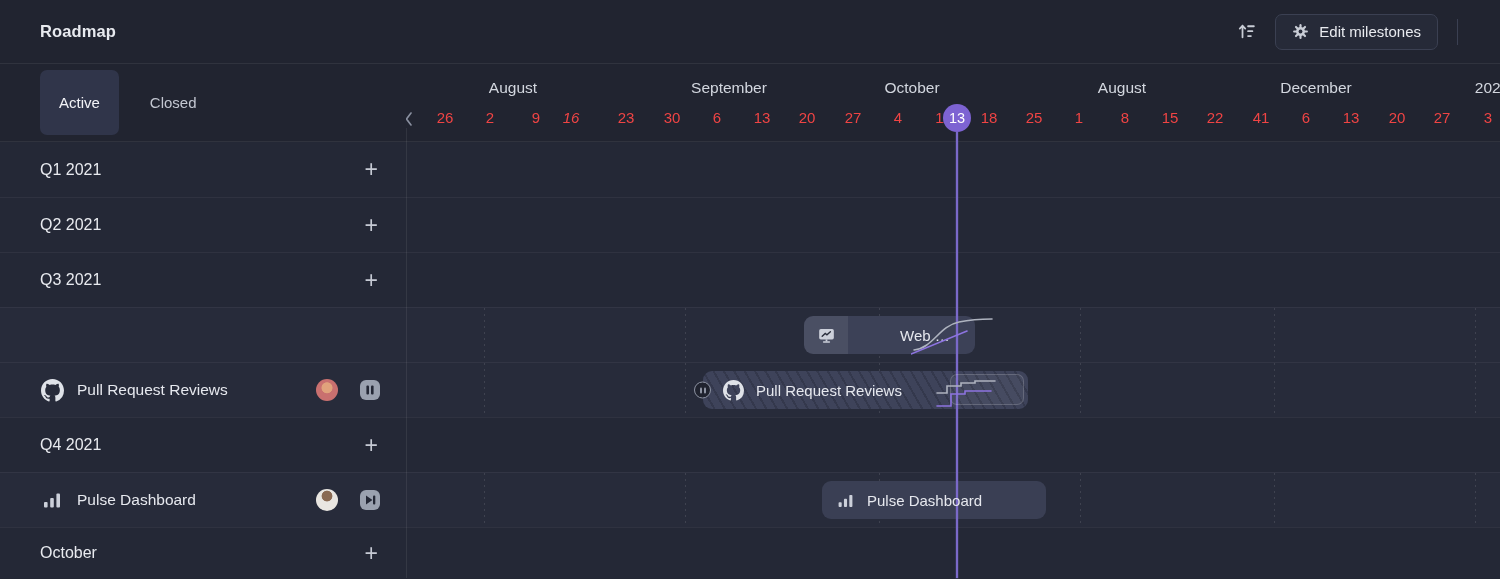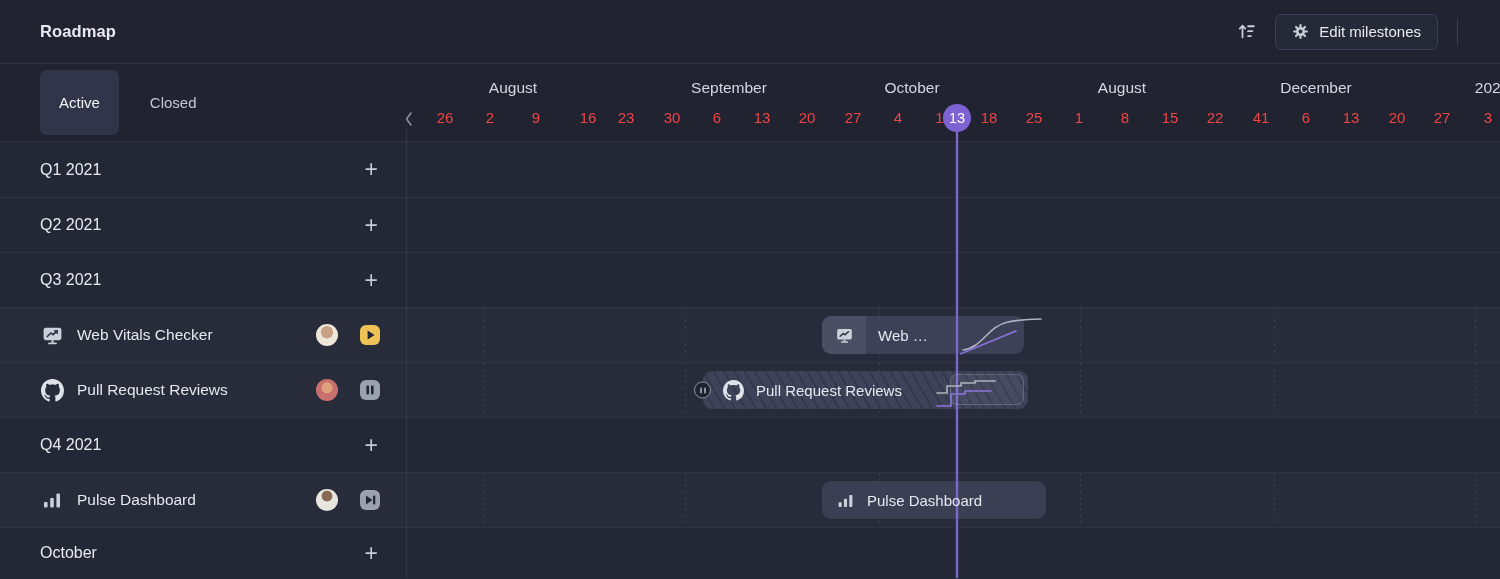--- a/index.html
+++ b/index.html
@@ -135,21 +135,21 @@
 
       <span class="month-label" style="left: 107px;">August</span>
           <span class="month-label" style="left: 323px;">September</span>
           <span class="month-label" style="left: 506px;">October</span>
           <span class="month-label" style="left: 716px;">August</span>
           <span class="month-label" style="left: 910px;">December</span>
           <span class="month-label" style="left: 1086px;">2022</span>
           <span class="week-tick" style="left: 39px;">26</span>
           <span class="week-tick" style="left: 84px;">2</span>
           <span class="week-tick" style="left: 130px;">9</span>
-          <span class="week-tick" style="left: 182px;">16</span>
+          <span class="week-tick" style="left: 165px; font-style: italic;">16</span>
           <span class="week-tick" style="left: 220px;">23</span>
           <span class="week-tick" style="left: 266px;">30</span>
           <span class="week-tick" style="left: 311px;">6</span>
           <span class="week-tick" style="left: 356px;">13</span>
           <span class="week-tick" style="left: 401px;">20</span>
           <span class="week-tick" style="left: 447px;">27</span>
           <span class="week-tick" style="left: 492px;">4</span>
           <span class="week-tick" style="left: 537px;">11</span>
           <span class="week-tick" style="left: 583px;">18</span>
           <span class="week-tick" style="left: 628px;">25</span>
@@ -190,39 +190,21 @@
         </div>
       </div>
 
       <div class="row-band project">
           <div class="gridline" style="left: 1475px;"></div>
           <div class="gridline" style="left: 1274px;"></div>
           <div class="gridline" style="left: 1080px;"></div>
           <div class="gridline" style="left: 879px;"></div>
           <div class="gridline" style="left: 685px;"></div>
           <div class="gridline" style="left: 484px;"></div>
-        <div class="side-cell">
-          <span class="proj-icon">
-            <svg width="23" height="23" viewBox="0 0 22 22">
-              <rect x="2.5" y="3.5" width="17" height="12" rx="2" fill="#ccd0da"></rect>
-              <path d="M6 12 L9.5 8.6 L11.5 10.2 L15.5 6.6" stroke="#2a2e3c" stroke-width="1.5" fill="none" stroke-linecap="round"></path>
-              <path d="M15.5 6.6 l-2.6 .1 M15.5 6.6 l-.1 2.6" stroke="#2a2e3c" stroke-width="1.3" stroke-linecap="round"></path>
-              <rect x="10" y="15.5" width="2" height="2.4" fill="#ccd0da"></rect>
-              <rect x="6.8" y="17.6" width="8.4" height="1.7" rx=".85" fill="#ccd0da"></rect>
-            </svg>
-          </span>
-          <span class="proj-label">Web Vitals Checker</span>
-          <span class="avatar avatar-1"></span>
-          <span class="badge" style="background:#eec254;">
-            <svg width="20" height="20" viewBox="0 0 20 20">
-                <polygon points="7.6,5.4 14.6,10 7.6,14.6" fill="#232735"></polygon>
-              </svg>
-          </span>
-        </div>
-        <div class="bar bar-wvc" style="left: 822px; width: 202px;">
+        <div class="bar bar-wvc" style="left: 804px; width: 171px; gap: 40px;">
           <span class="bar-icon-seg">
             <svg width="19" height="19" viewBox="0 0 22 22">
               <rect x="2.5" y="3.5" width="17" height="12" rx="2" fill="#ccd0da"></rect>
               <path d="M6 12 L9.5 8.6 L11.5 10.2 L15.5 6.6" stroke="#2a2e3c" stroke-width="1.6" fill="none" stroke-linecap="round"></path>
               <rect x="10" y="15.5" width="2" height="2.4" fill="#ccd0da"></rect>
               <rect x="6.8" y="17.6" width="8.4" height="1.7" rx=".85" fill="#ccd0da"></rect>
             </svg>
           </span>
           <span class="bar-label">Web …</span>
           <svg class="spark spark-web" width="84" height="42" viewBox="0 0 84 42" fill="none">

